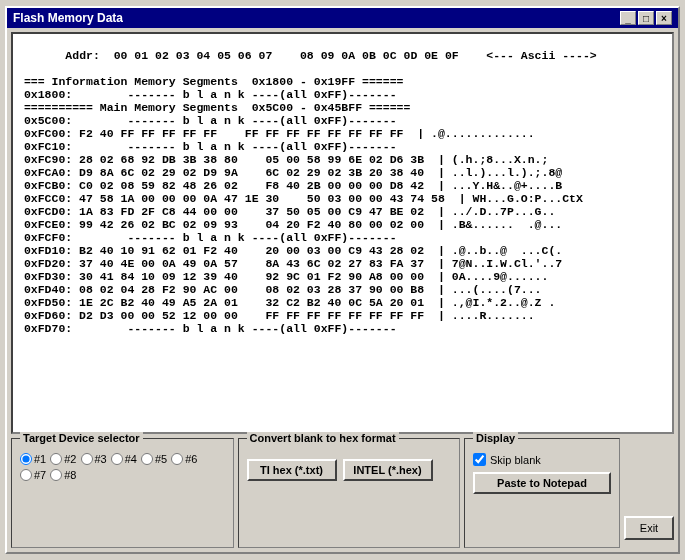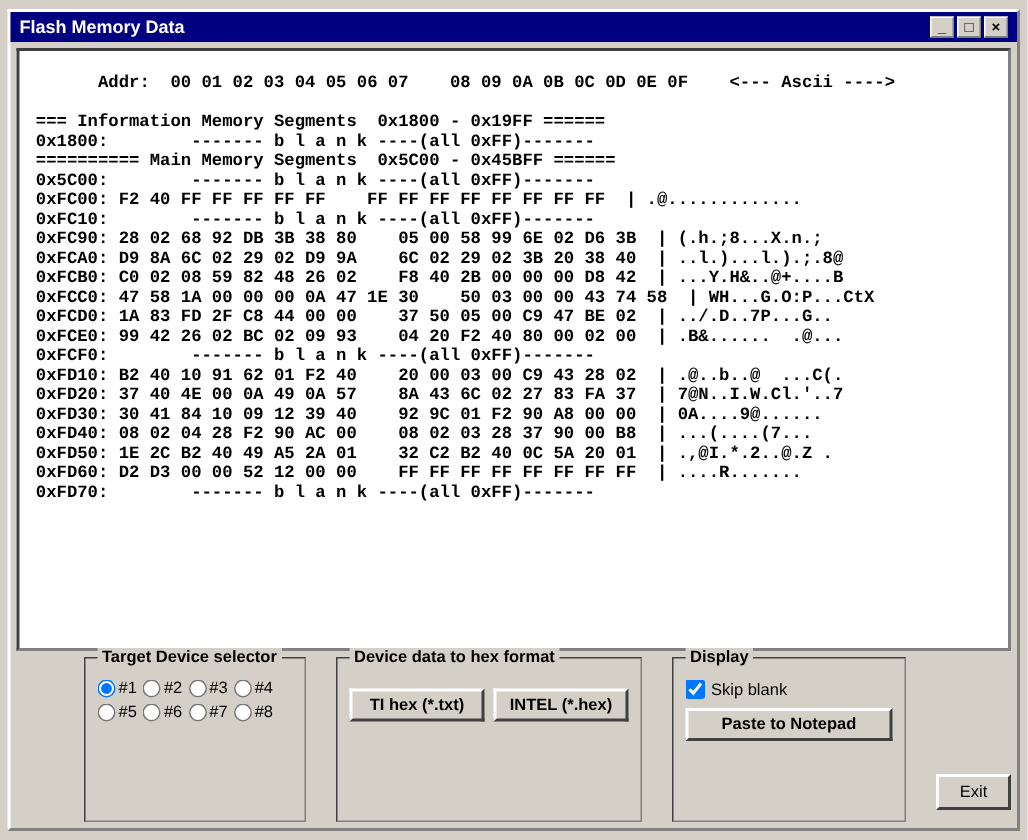--- a/index.html
+++ b/index.html
@@ -82,24 +82,23 @@
     }
     .hex-display::-webkit-scrollbar-track {
       background: #d4d0c8;
     }
     .hex-display::-webkit-scrollbar-thumb {
       background: #d4d0c8;
       border: 1px solid #808080;
     }
     .bottom-panel {
       display: flex;
-      gap: 20px;
+      gap: 4px;
       height: 110px;
       flex-shrink: 0;
-      margin-left: 45px;
     }
     .group-box {
       border: 1px solid #808080;
       border-top-color: #404040;
       border-left-color: #404040;
       position: relative;
       padding: 14px 8px 8px 8px;
       background: #d4d0c8;
     }
     .group-box-label {
@@ -246,21 +245,21 @@
               <label for="target-7">#7</label>
             </div>
             <div class="radio-item">
               <input type="radio" name="target" id="target-8" style="">
               <label for="target-8">#8</label>
             </div>
           </div>
       </div>
 
       <div class="group-box convert-box">
-        <span class="group-box-label">Device data to hex format</span>
+        <span class="group-box-label">Convert blank to hex format</span>
         <div class="convert-buttons">
           <button class="win-button">TI hex (*.txt)</button>
           <button class="win-button">INTEL (*.hex)</button>
         </div>
       </div>
 
       <div class="group-box display-box">
         <span class="group-box-label">Display</span>
         <div class="checkbox-row">
           <input type="checkbox" id="skip-blank" checked="" style="">

